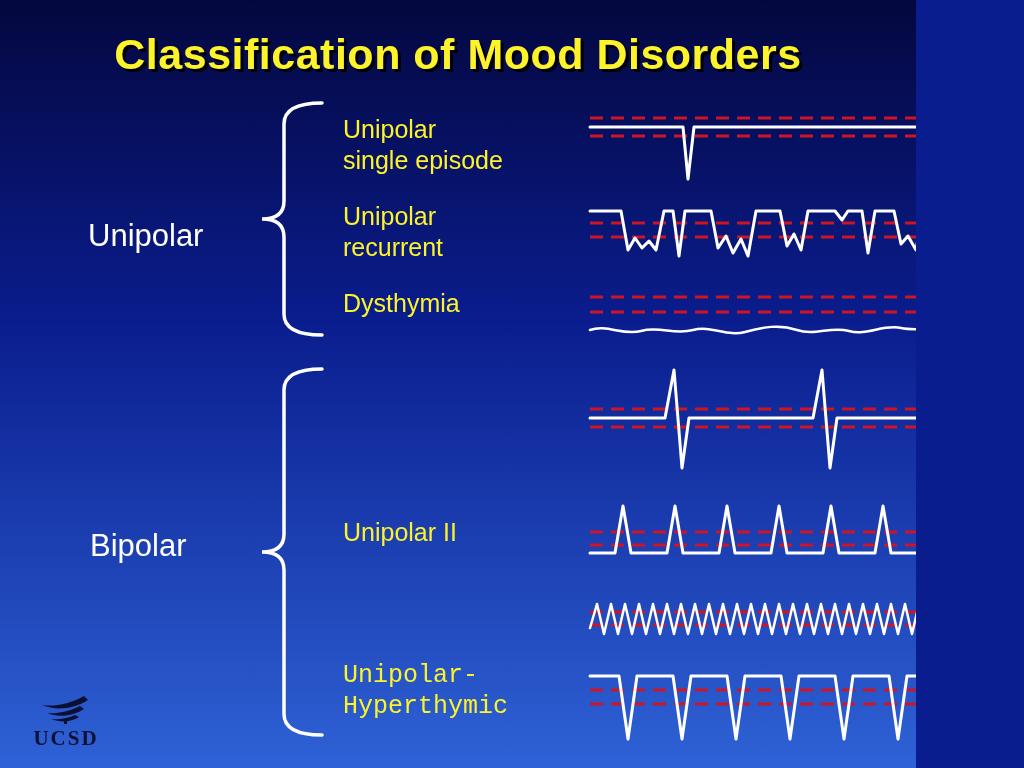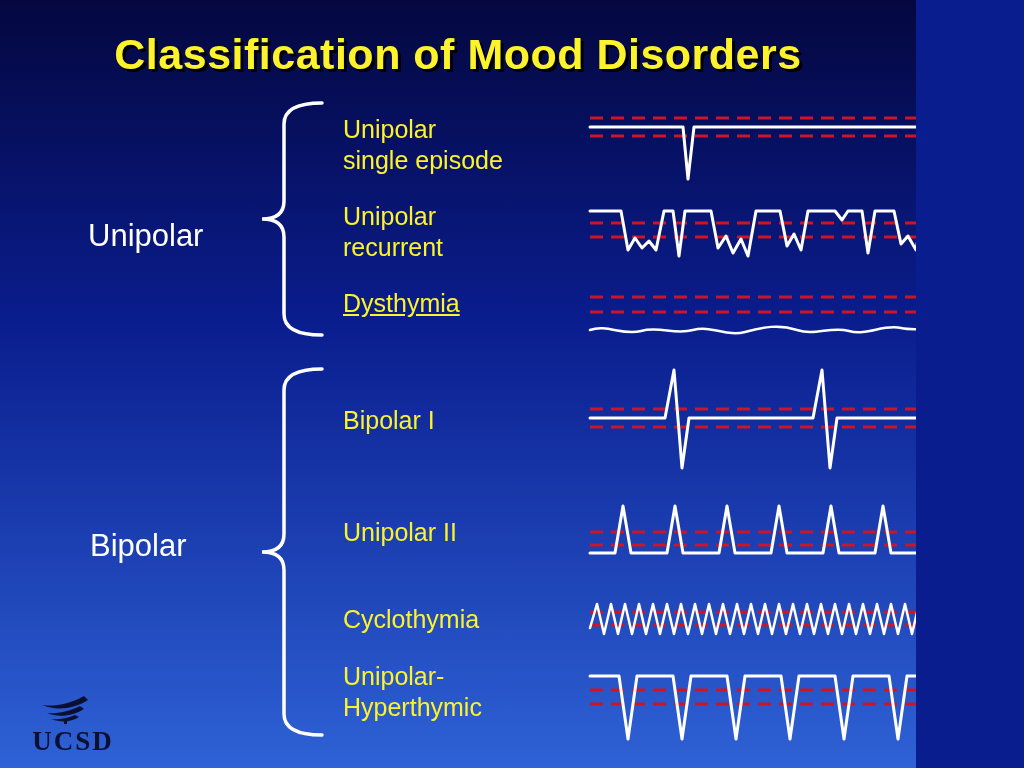--- a/index.html
+++ b/index.html
@@ -44,22 +44,22 @@
     stroke-width: 3; stroke-dasharray: 13 8;
   }
   .mood {
     fill: none; stroke: var(--mood-line, #ffffff);
     stroke-width: 3; stroke-linejoin: round; stroke-linecap: round;
   }
   .mood.thin { stroke-width: 2.5; }
   .logo-mark { position: absolute; left: 38px; top: 694px; }
   .logo-fill { fill: var(--logo, #0b1033); }
   .logo-text {
-    position: absolute; left: 31px; top: 726px; width: 84px; text-align: center;
-    font-family: "Liberation Serif", serif; font-size: 27px; font-weight: bold;
+    position: absolute; left: 24px; top: 726px; width: 84px; text-align: center;
+    font-family: "Liberation Serif", serif; font-size: 21px; font-weight: bold;
     letter-spacing: 2px; color: var(--logo, #0b1033);
   }
   .clipart { position: absolute; left: 946px; top: 656px; }
 </style>
 </head>
 <body>
 
 <div class="slide">
 
   <h1 class="title">Classification of Mood Disorders</h1>
@@ -71,25 +71,23 @@
     <path d="M72 3 Q34 3 34 24 L34 101 Q34 119 12 119 Q34 119 34 137 L34 214 Q34 235 72 235"></path>
   </svg>
   <svg class="brace" style="left:250px; top:366px;" width="80" height="372" viewBox="0 0 80 372">
     <path d="M72 3 Q34 3 34 24 L34 168 Q34 186 12 186 Q34 186 34 204 L34 348 Q34 369 72 369"></path>
   </svg>
 
   <div class="item-label" style="top:114px;">Unipolar
 single episode</div>
   <div class="item-label" style="top:201px;">Unipolar
 recurrent</div>
-  <div class="item-label" style="top:288px;text-decoration:underline;">Dysthymia</div>
-  <div class="item-label" style="top:405px;">Bipolar I</div>
+  <div class="item-label" style="top:288px;">Dysthymia</div>
   <div class="item-label" style="top:517px;">Unipolar II</div>
-  <div class="item-label" style="top:604px;">Cyclothymia</div>
-  <div class="item-label" style="top:661px;">Unipolar-
+  <div class="item-label" style="top:661px;font-family:Liberation Mono, monospace;">Unipolar-
 Hyperthymic</div>
 
   <svg class="wave" style="top:112px;" width="380" height="75" viewBox="0 0 380 75">
     <line class="dash" x1="5" y1="6" x2="375" y2="6"></line>
     <line class="dash" x1="5" y1="24" x2="375" y2="24"></line>
     <path class="mood" d="M5 15 L98 15 L103 67 L109 15 L375 15"></path>
   </svg>
 
   <svg class="wave" style="top:198px;" width="380" height="75" viewBox="0 0 380 75">
     <line class="dash" x1="5" y1="25" x2="375" y2="25"></line>

